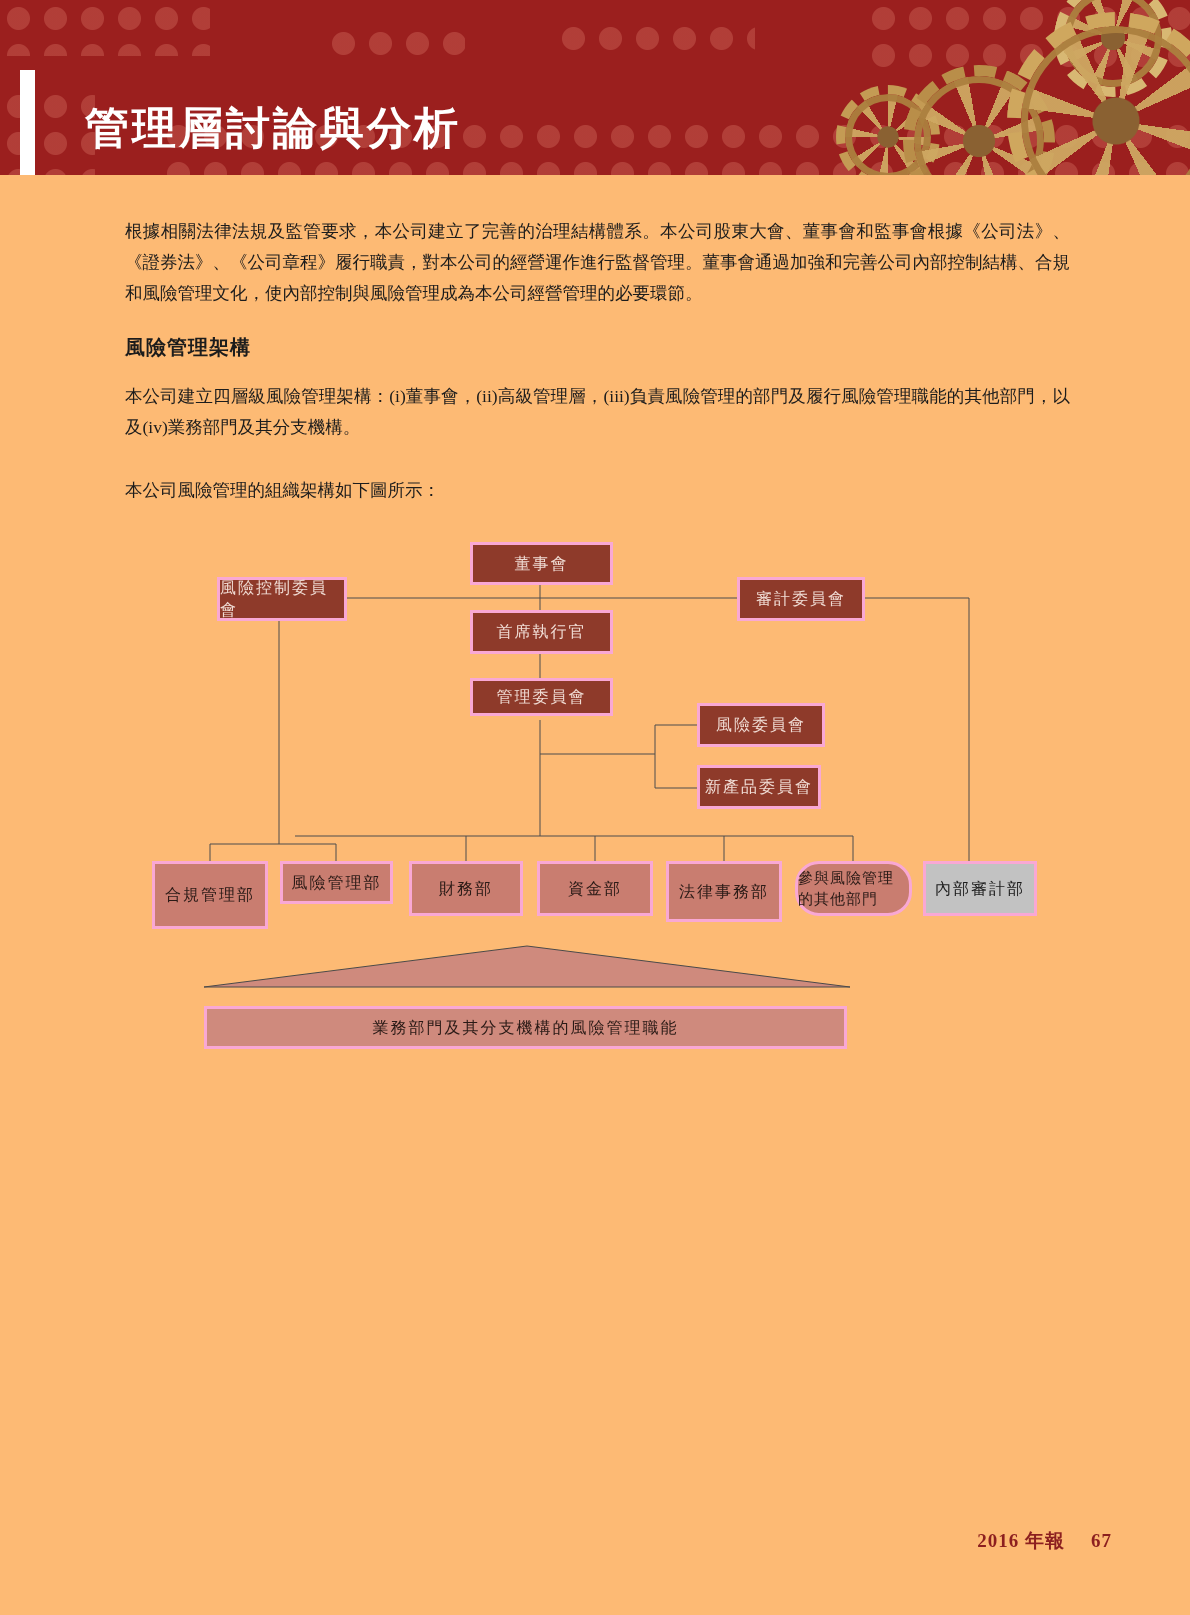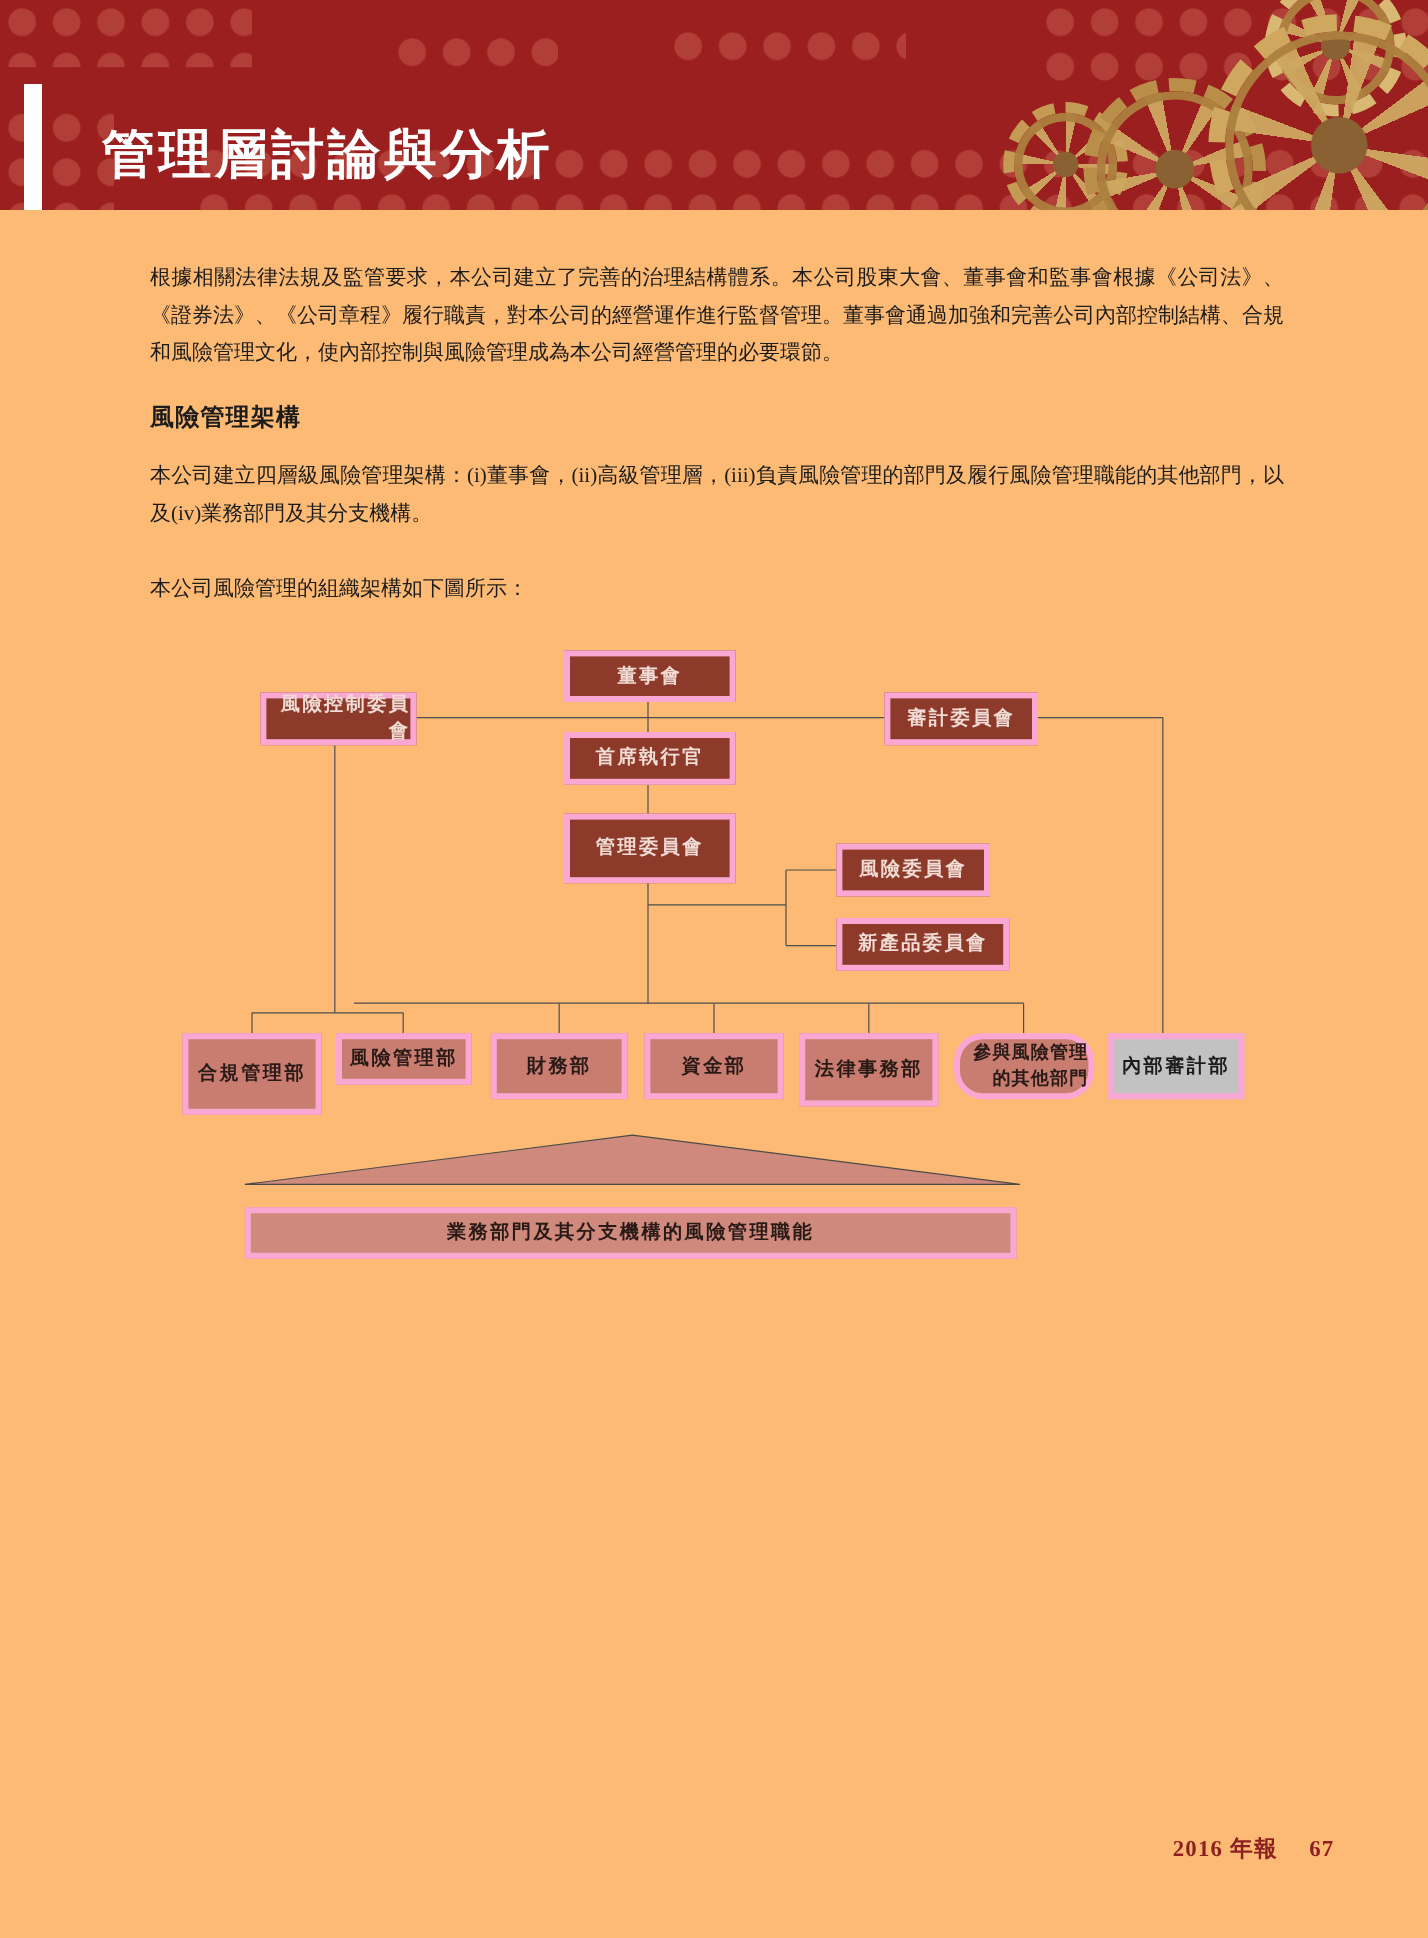--- a/index.html
+++ b/index.html
@@ -34,22 +34,22 @@
   .g4{width:98px;height:98px;right:18px;bottom:78px;border:10px dashed #d8b873;transform:rotate(14deg);}
   
   .body-text{position:absolute;left:125px;width:945px;font-size:17.5px;line-height:31px;text-align:justify;margin:0;}
   .p1{top:216px;}
   .section-heading{position:absolute;left:125px;top:334px;margin:0;font-size:20px;font-weight:bold;letter-spacing:1px;}
   .p2{top:381px;}
   .p3{top:475px;text-align:left;}
   
   .connector-svg{position:absolute;left:0;top:0;width:1190px;height:1615px;pointer-events:none;}
   .node{
-    position:absolute;display:flex;align-items:center;justify-content:center;text-align:right;
-    box-sizing:border-box;border:5px solid #f9a8d4;font-size:16px;letter-spacing:2px;line-height:1.35;font-weight:bold;
+    position:absolute;display:flex;align-items:center;justify-content:center;text-align:left;
+    box-sizing:border-box;border:3px solid #f9a8d4;font-size:16px;letter-spacing:2px;line-height:1.35;
   }
   .node.dark{background:#8e3a2a;color:#f0dcd4;}
   .node.salmon{background:#c97d70;color:#2a1a16;}
   .node.gray{background:#c2c2c2;color:#1c1c1c;}
   .node.banner-box{background:#cf8a7d;color:#2a1a16;letter-spacing:2px;}
   
   .footer{position:absolute;right:78px;top:1528px;font-size:19px;font-weight:bold;color:#8c1f1f;letter-spacing:1px;}
   .footer .pageno{margin-left:26px;}
 </style>
 </head>
@@ -107,23 +107,23 @@
       <path d="M724,836 V861"></path>
       <path d="M853,836 V861"></path>
     </g>
     <polygon points="527,946 850,987 204,987" fill="#cf8a7d" stroke="#4a4a4a" stroke-width="1"></polygon>
   </svg>
 
   <div class="node dark" style="left:470px;top:542px;width:143px;height:43px;">董事會</div>
   <div class="node dark" style="left:217px;top:577px;width:130px;height:44px;">風險控制委員會</div>
   <div class="node dark" style="left:737px;top:577px;width:128px;height:44px;">審計委員會</div>
   <div class="node dark" style="left:470px;top:610px;width:143px;height:44px;">首席執行官</div>
-  <div class="node dark" style="left:470px;top:678px;width:143px;height:58px;">管理委員會</div>
+  <div class="node dark" style="left:470px;top:678px;width:143px;height:38px;">管理委員會</div>
   <div class="node dark" style="left:697px;top:703px;width:128px;height:44px;">風險委員會</div>
-  <div class="node dark" style="left:697px;top:765px;width:144px;height:44px;">新產品委員會</div>
+  <div class="node dark" style="left:697px;top:765px;width:124px;height:44px;">新產品委員會</div>
 
   <div class="node salmon" style="left:152px;top:861px;width:116px;height:68px;">合規管理部</div>
   <div class="node salmon" style="left:280px;top:861px;width:113px;height:43px;">風險管理部</div>
   <div class="node salmon" style="left:409px;top:861px;width:114px;height:55px;">財務部</div>
   <div class="node salmon" style="left:537px;top:861px;width:116px;height:55px;">資金部</div>
   <div class="node salmon" style="left:666px;top:861px;width:116px;height:61px;">法律事務部</div>
   <div class="node salmon" style="left:795px;top:861px;width:117px;height:55px;font-size:15px;letter-spacing:1px;border-radius:24px;">參與風險管理的其他部門</div>
   <div class="node gray" style="left:923px;top:861px;width:114px;height:55px;">內部審計部</div>
 
   <div class="node banner-box" style="left:204px;top:1006px;width:643px;height:43px;">業務部門及其分支機構的風險管理職能</div>

